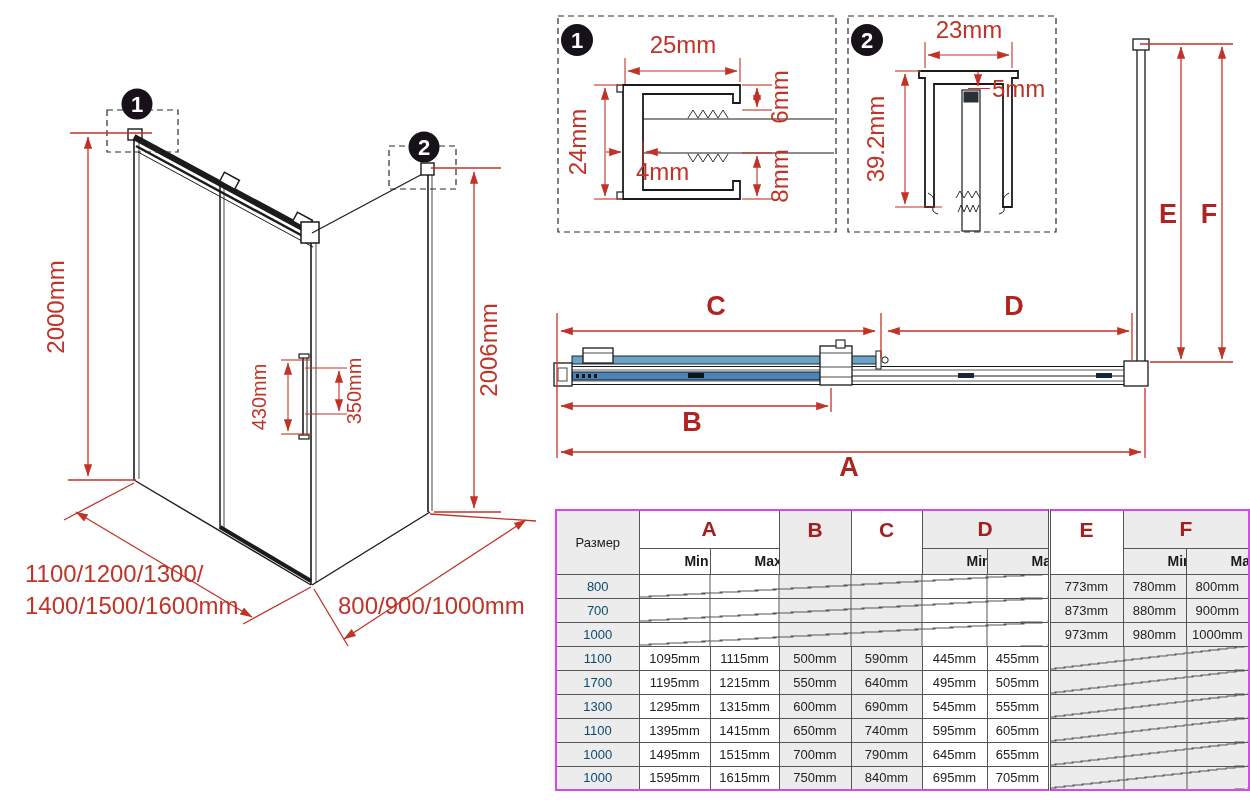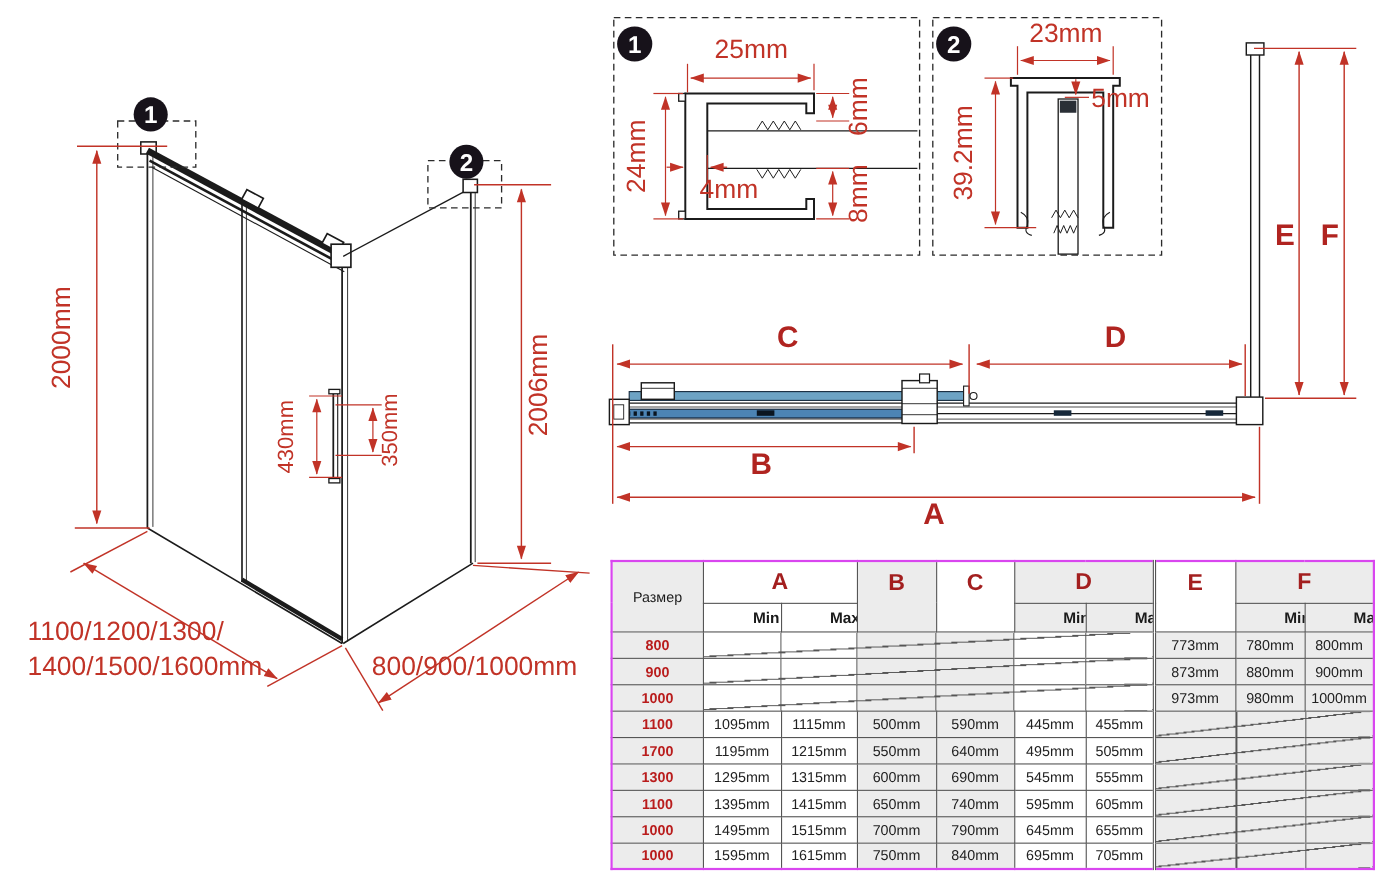--- a/index.html
+++ b/index.html
@@ -25,21 +25,21 @@
   .size-table thead tr.r1{height:38px;}
   .size-table thead tr.r2{height:26px;}
   .size-table tbody tr{height:24px;}
   .size-table .gray{background:#ececec;}
   .size-table .white{background:#ffffff;}
   .size-table .letter{color:#a31f1f;font-size:21px;font-weight:bold;}
   .size-table th[rowspan].letter{vertical-align:top;padding-top:7px;}
   .size-table th.sizeh{font-size:13px;font-weight:normal;color:#1a1a1a;background:#ececec;}
   .size-table .mm{font-size:14px;font-weight:bold;color:#1a1a1a;padding-left:44px;}
   .size-table td{font-size:13px;color:#222;}
-  .size-table td.c-size{font-weight:bold;color:#b91c1c;}
+  .size-table td.c-size{font-weight:normal;color:#0c4a6e;}
   .size-table .e-col{border-left:3px double #555;}
   .size-table td.diag-left{
     background-color:#fff;
     background-image:
       linear-gradient(to bottom right, transparent calc(50% - 1px), #555 calc(50% - 1px), #555 calc(50% + 0.2px), transparent calc(50% + 0.2px)),
       linear-gradient(90deg, transparent 0px, transparent 70px, #555 70px, #555 71px, transparent 71px, transparent 139px, #555 139px, #555 140px, transparent 140px, transparent 211px, #555 211px, #555 212px, transparent 212px, transparent 282px, #555 282px, #555 283px, transparent 283px, transparent 347px, #555 347px, #555 348px, transparent 348px),
       linear-gradient(90deg, #fff 0px, #fff 140px, #ececec 140px, #ececec 283px, #fff 283px, #fff 410px);
   }
   .size-table td.diag-right{
     background-color:#ececec;
@@ -354,21 +354,21 @@
   </thead>
   <tbody>
         <tr>
           <td class="c-size gray">800</td>
           <td class="diag-left" colspan="6"></td>
           <td class="gray e-col">773mm</td>
           <td class="gray">780mm</td>
           <td class="gray">800mm</td>
         </tr>
         <tr>
-          <td class="c-size gray">900</td>
+          <td class="c-size gray">700</td>
           <td class="diag-left" colspan="6"></td>
           <td class="gray e-col">873mm</td>
           <td class="gray">880mm</td>
           <td class="gray">900mm</td>
         </tr>
         <tr>
           <td class="c-size gray">1000</td>
           <td class="diag-left" colspan="6"></td>
           <td class="gray e-col">973mm</td>
           <td class="gray">980mm</td>

